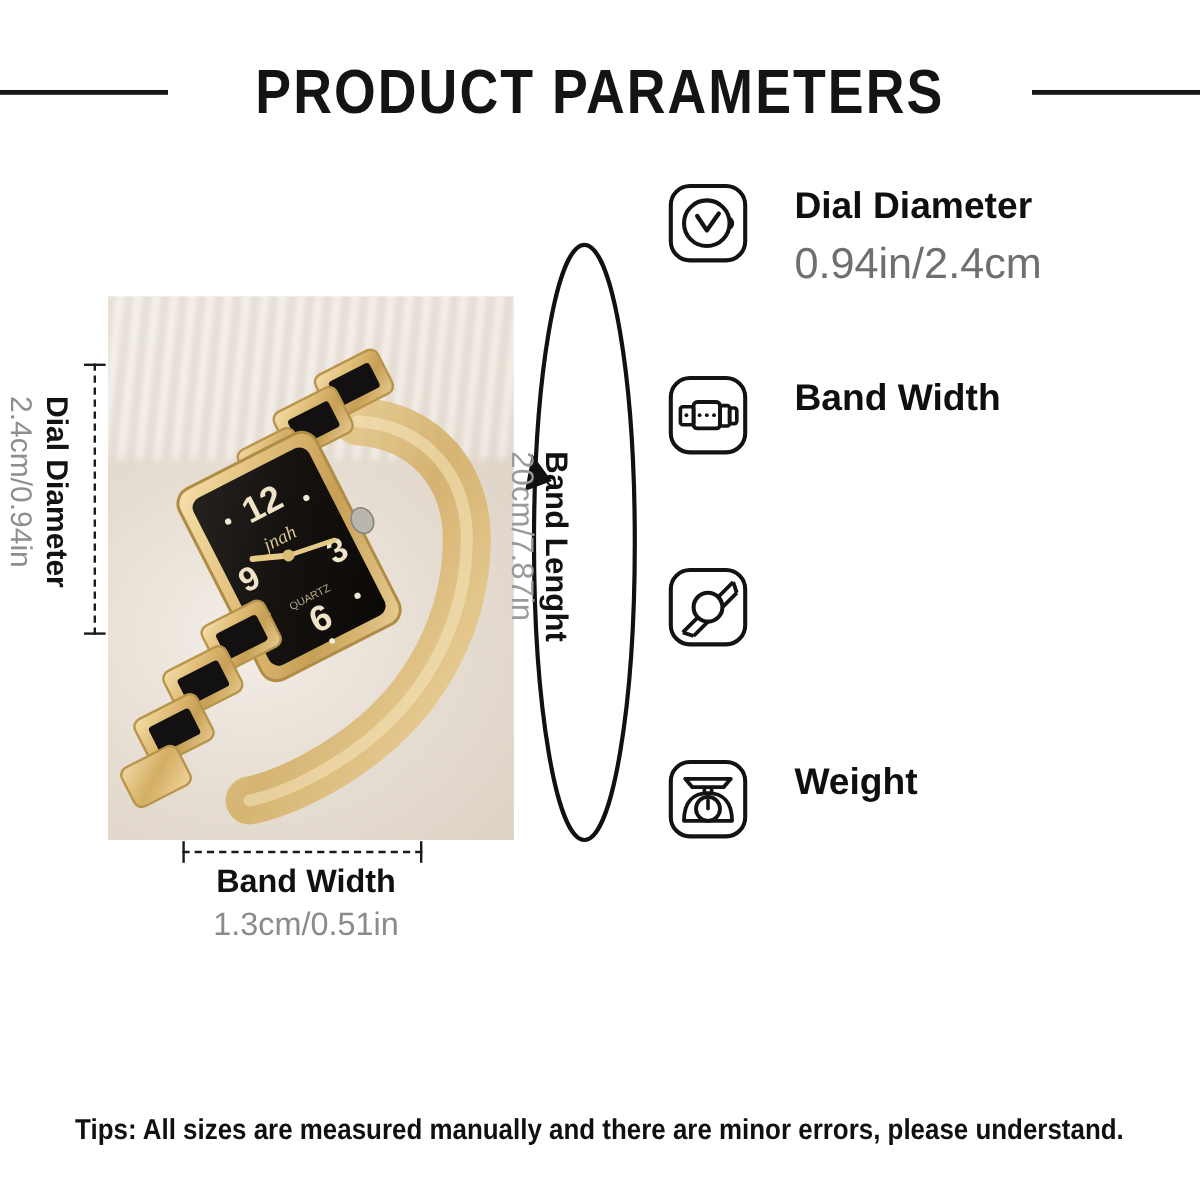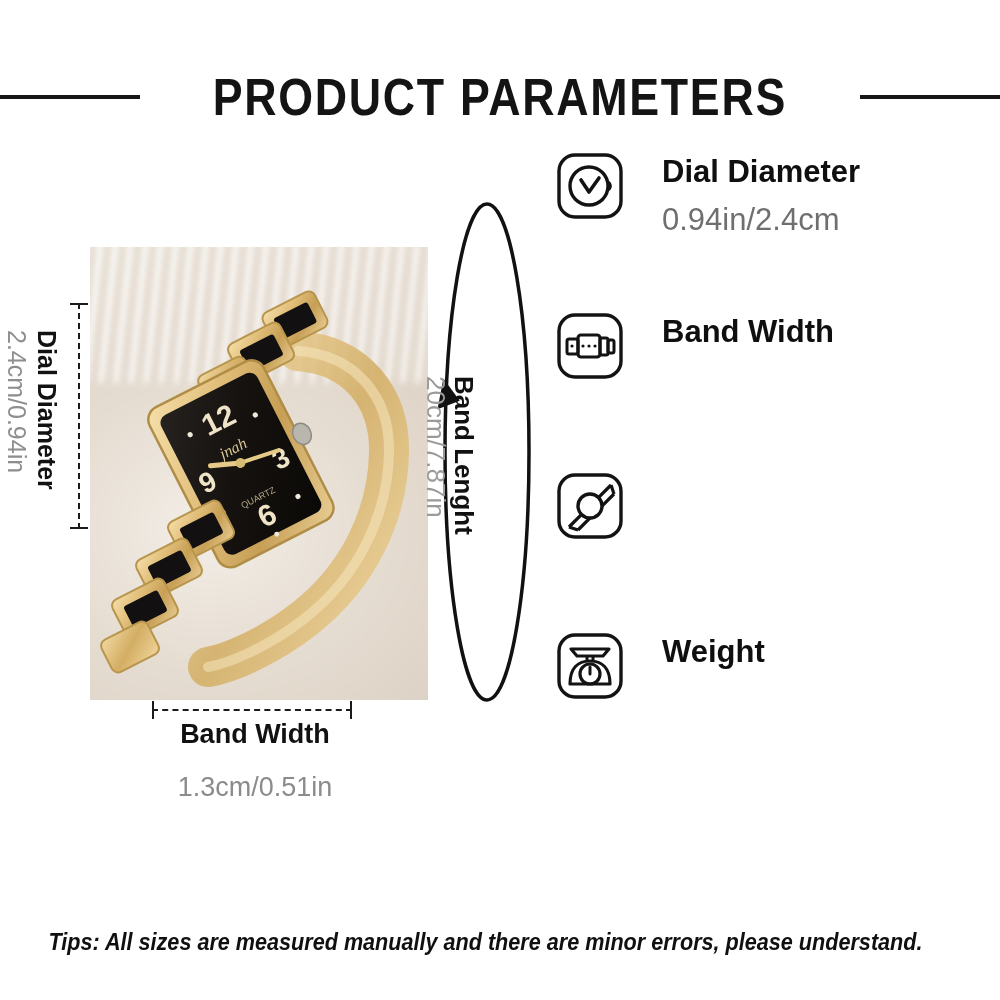--- a/index.html
+++ b/index.html
@@ -20,21 +20,20 @@
   .title-bar {
     position: absolute;
     left: 0;
     top: 42px;
     width: 1000px;
     height: 70px;
     display: flex;
     align-items: center;
     justify-content: center;
     gap: 26px;
-    margin-top: 20px;
   }
   .title-rule {
     height: 4px;
     background: #171717;
     width: 200px;
     flex: none;
   }
   .title-rule.left  { width: 200px; }
   .title-rule.right { width: 200px; }
   .title-text {
@@ -171,21 +170,20 @@
     font-size: 27px;
     font-weight: 700;
     color: #111111;
     line-height: 36px;
   }
   .hlabel-value {
     font-size: 27px;
     font-weight: 400;
     color: #8b8b8b;
     line-height: 36px;
-    margin-top: 17px;
   }
 
   
   .loop-block {
     position: absolute;
     left: 432px;
     top: 196px;
     width: 110px;
     height: 512px;
   }
@@ -238,35 +236,34 @@
     padding-top: 2px;
   }
   .spec-label {
     font-size: 31px;
     font-weight: 700;
     color: #0f0f0f;
     line-height: 44px;
     white-space: nowrap;
   }
   .spec-value {
-    font-size: 31px;
+    font-size: 36px;
     font-weight: 400;
     color: #6f6f6f;
     line-height: 52px;
     white-space: nowrap;
   }
 
   
   .footer {
     position: absolute;
     left: 0;
     top: 928px;
     width: 1000px;
-    text-align: left;
-    font-style: italic;
+    text-align: center;
   }
   .footer-text {
     font-family: "Liberation Sans Narrow", "Liberation Sans", sans-serif;
     font-weight: 700;
     font-size: 24px;
     color: #101010;
     transform: scaleX(0.9);
     display: inline-block;
     white-space: nowrap;
   }

